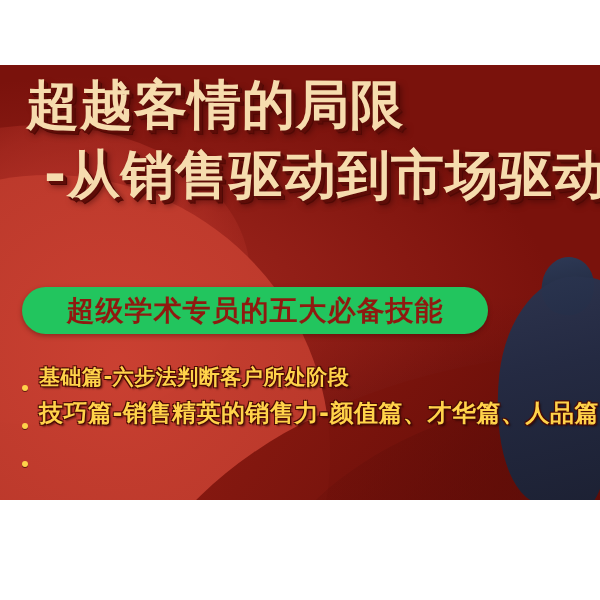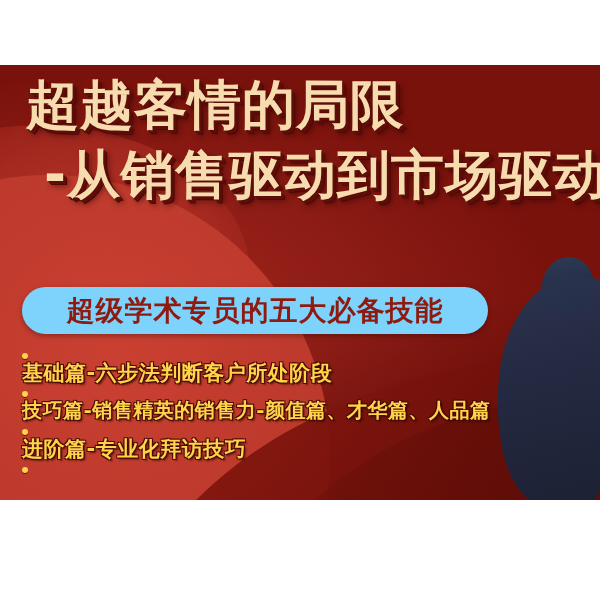--- a/index.html
+++ b/index.html
@@ -145,21 +145,21 @@
     font-size: 53px;
   }
 
   
   .pill {
     position: absolute;
     left: 22px;
     top: 222px;
     width: 466px;
     height: 47px;
-    background: #7dd3fc;
+    background: #22c55e;
     border-radius: 24px;
     display: flex;
     align-items: center;
     justify-content: center;
     box-shadow: 0 2px 5px rgba(40,4,2,0.35);
     z-index: 6;
   }
   .pill-text {
     font-family: "DejaVu Sans", "Liberation Sans", sans-serif;
     font-weight: bold;
@@ -172,24 +172,23 @@
   
   .bullets {
     position: absolute;
     left: 0;
     top: 288px;
     width: 600px;
     z-index: 6;
   }
   .bullet-row {
     display: flex;
-    align-items: flex-start;
+    align-items: flex-end;
     height: 38px;
     padding-left: 22px;
-    flex-direction: column;
   }
   .bullet-dot {
     width: 6px;
     height: 6px;
     border-radius: 50%;
     background: #ffd34a;
     margin-right: 11px;
     flex: 0 0 auto;
     box-shadow: 0 1px 0 rgba(60,8,4,0.7);
   }
@@ -200,21 +199,21 @@
     color: #ffd34a;
     white-space: nowrap;
     letter-spacing: 0.5px;
     text-shadow:
       1px 1px 0 #4a0a05,
       1px -1px 0 #4a0a05,
       -1px 1px 0 #4a0a05,
       -1px -1px 0 #4a0a05,
       2px 2px 2px rgba(30,3,1,0.6);
   }
-  .bullet-row.wide .bullet-text { font-size: 20px; }
+  .bullet-row.wide .bullet-text { font-size: 24px; }
 </style>
 </head>
 <body>
 
 <div id="poster">
 
   <div class="banner">
     <div class="sheen"></div>
     <div class="swoosh-left2"></div>
     <div class="swoosh-left"></div>
@@ -236,22 +235,18 @@
       <div class="bullet-row">
         <span class="bullet-dot"></span>
         <span class="bullet-text">基础篇-六步法判断客户所处阶段</span>
       </div>
       <div class="bullet-row wide">
         <span class="bullet-dot"></span>
         <span class="bullet-text">技巧篇-销售精英的销售力-颜值篇、才华篇、人品篇</span>
       </div>
       <div class="bullet-row">
         <span class="bullet-dot"></span>
-        <span class="bullet-text">进阶篇-专业化拜访技巧</span>
-      </div>
-      <div class="bullet-row">
-        <span class="bullet-dot"></span>
       </div>
 
     </div>
 
   </div>
 </div>
 
 </body></html>

